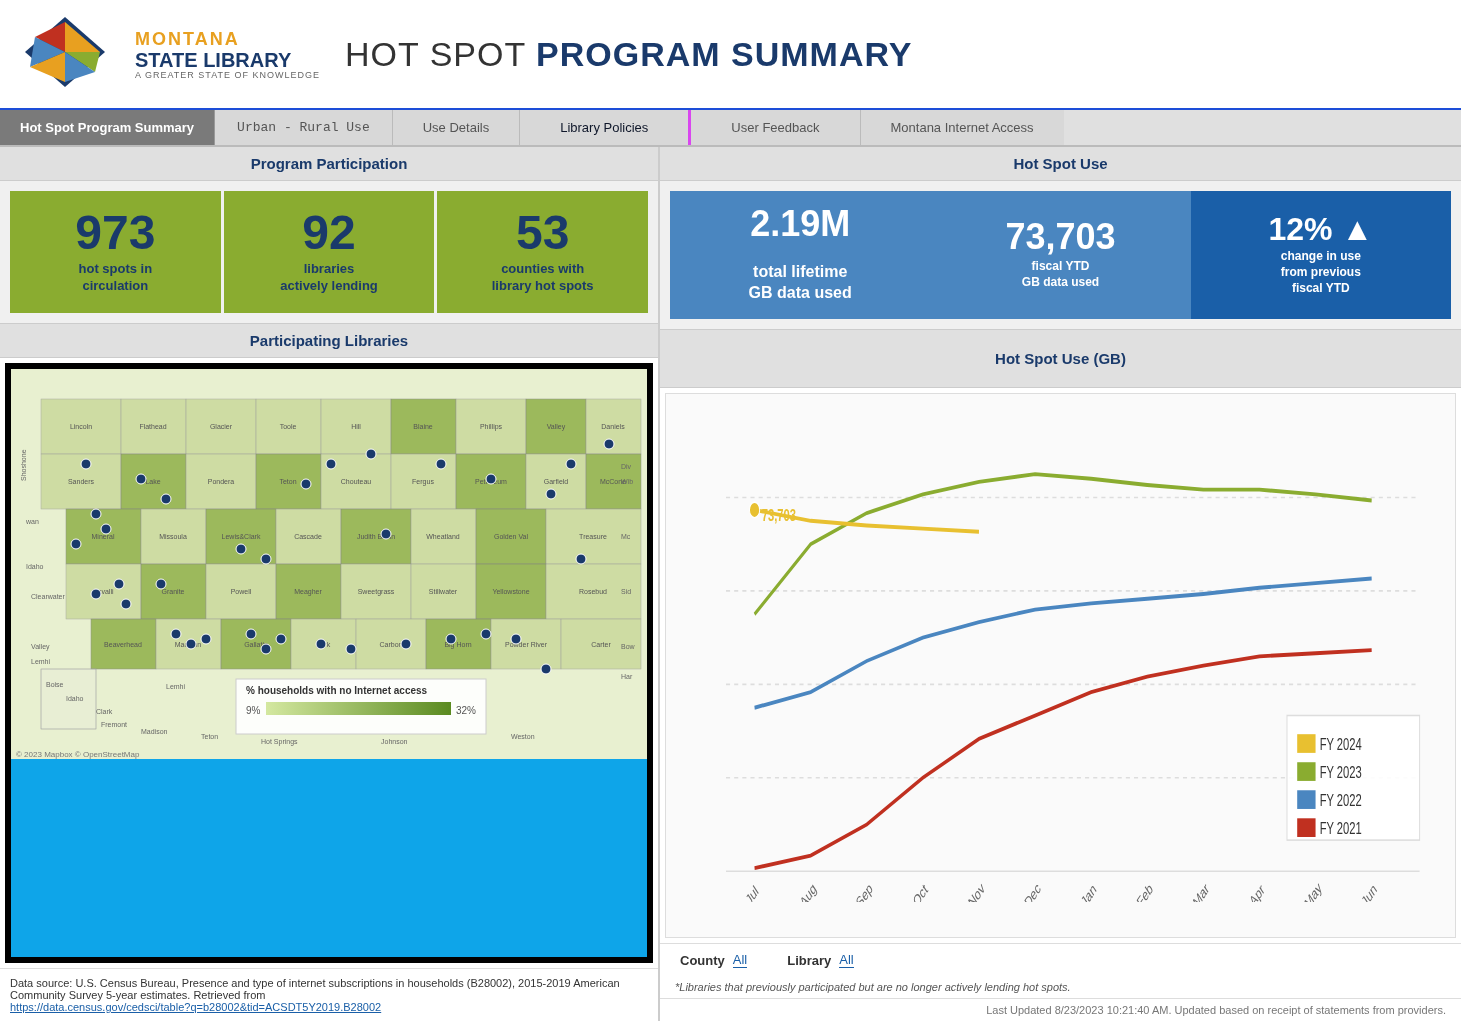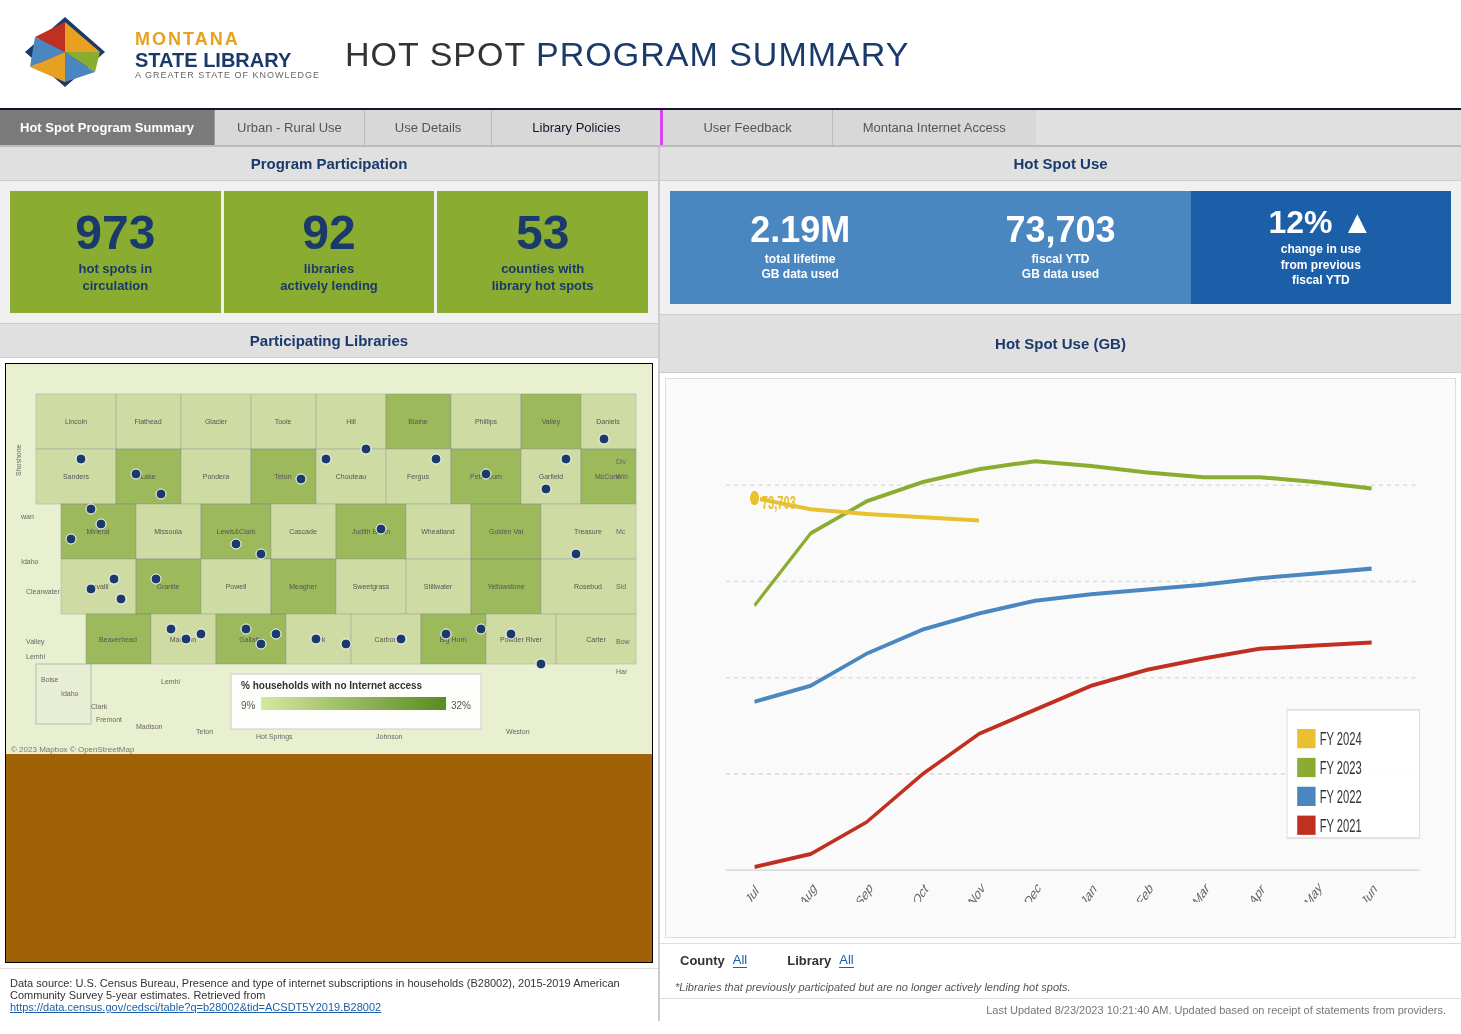--- a/index.html
+++ b/index.html
@@ -1,21 +1,21 @@
 <!DOCTYPE html>
 <html><head>
   <meta charset="utf-8">
   <style>
     * { box-sizing: border-box; margin: 0; padding: 0; }
     body { font-family: Arial, sans-serif; background: #fff; width: 1461px; min-height: 1034px; overflow-x: hidden; }
   </style>
 </head>
 <body>
 
-<div style="display:flex; align-items:center; padding:12px 20px; border-bottom:2px solid #0f172a; background:#fff;">
+<div style="display:flex; align-items:center; padding:12px 20px; border-bottom:2px solid #1d4ed8; background:#fff;">
   <div style="margin-right:25px;">
     <svg width="90" height="80" viewBox="0 0 90 80">
 
       <polygon points="45,5 85,40 45,75 5,40" fill="#1a3a6b"></polygon>
 
       <polygon points="45,10 80,40 45,40" fill="#e8a020"></polygon>
       <polygon points="45,10 45,40 15,25" fill="#c03020"></polygon>
       <polygon points="15,25 45,40 10,55" fill="#4a86c0"></polygon>
       <polygon points="45,40 80,40 75,60" fill="#8aac30"></polygon>
       <polygon points="45,40 75,60 45,70" fill="#4a86c0"></polygon>
@@ -23,27 +23,27 @@
     </svg>
   </div>
   <div style="margin-right: 25px;">
     <div style="font-size:18px; font-weight:900; color:#e8a020; letter-spacing:2px;">MONTANA</div>
     <div style="font-size:20px; font-weight:900; color:#1a3a6b; line-height:1;">
       <span>STATE</span> <span>LIBRARY</span>
     </div>
     <div style="font-size:9px; color:#666; letter-spacing:1px;">A GREATER STATE OF KNOWLEDGE</div>
   </div>
   <div style="font-size:34px; color:#333; font-weight:400; letter-spacing:1px;">
-    <span>HOT SPOT </span><strong style="color:#1a3a6b; font-weight:400;">PROGRAM SUMMARY</strong>
+    <span>HOT SPOT </span><strong style="color:#1a3a6b; font-weight:700;">PROGRAM SUMMARY</strong>
   </div>
 </div>
 
 <div style="display:flex; background:#e0e0e0; border-bottom:2px solid #bbb;">
   <div style="padding:10px 20px; font-size:13px; background:#7a7a7a; color:#fff; font-weight:bold; border-right:1px solid #999; cursor:pointer;">Hot Spot Program Summary</div>
-  <div style="padding:10px 22px; font-size:13px; background:#d8d8d8; color:#555; border-right:1px solid #bbb; cursor:pointer;">Urban - Rural Use</div>
+  <div style="padding:10px 22px; font-size:13px; background:#d8d8d8; color:#555; border-right:1px solid #bbb; cursor:pointer;font-family:Liberation Mono, monospace;">Urban - Rural Use</div>
   <div style="padding:10px 30px; font-size:13px; background:#d8d8d8; color:#555; border-right:1px solid #bbb; cursor:pointer;">Use Details</div>
   <div style="padding:10px 40px; font-size:13px; background:#d8d8d8; color:#0f172a; border-right:3px solid #d946ef; cursor:pointer;">Library Policies</div>
   <div style="padding:10px 40px; font-size:13px; background:#d8d8d8; color:#555; border-right:1px solid #bbb; cursor:pointer;">User Feedback</div>
   <div style="padding:10px 30px; font-size:13px; background:#d8d8d8; color:#555; cursor:pointer;">Montana Internet Access</div>
 </div>
 
 <div style="display:flex; height:calc(1034px - 160px);">
 
   <div style="width:660px; border-right:2px solid #ccc; display:flex; flex-direction:column;">
 
@@ -63,21 +63,21 @@
       <div style="flex:1; background:#8aac30; padding:18px 10px; display:flex; flex-direction:column; align-items:center; justify-content:center; min-height:105px;">
         <div style="font-size:48px; font-weight:900; color:#1a3a6b; line-height:1;">53</div>
         <div style="font-size:13px; color:#1a3a6b; text-align:center; margin-top:4px; font-weight:600; line-height:1.3;">counties with<br>library hot spots</div>
       </div>
     </div>
 
     <div style="background:#e0e0e0; padding:8px; text-align:center; font-size:15px; font-weight:bold; color:#1a3a6b; border-bottom:1px solid #ccc;">
       Participating Libraries
     </div>
 
-    <div style="flex:1; position:relative; background:#a16207; overflow:hidden; margin:5px; border:1px solid #000000;text-decoration:underline;">
+    <div style="flex:1; position:relative; background:#0ea5e9; overflow:hidden; margin:5px; border:6px solid #000000;text-decoration:underline;">
       <svg viewBox="0 0 648 390" width="648" height="390" style="display:block;">
 
         <rect width="648" height="390" fill="#e8f0d0"></rect>
 
         <rect x="30" y="30" width="80" height="55" fill="#c8d898" stroke="#999" stroke-width="0.5" opacity="0.8"></rect>
         <rect x="110" y="30" width="65" height="55" fill="#c8d898" stroke="#999" stroke-width="0.5" opacity="0.8"></rect>
         <rect x="175" y="30" width="70" height="55" fill="#c8d898" stroke="#999" stroke-width="0.5" opacity="0.8"></rect>
         <rect x="245" y="30" width="65" height="55" fill="#c8d898" stroke="#999" stroke-width="0.5" opacity="0.8"></rect>
         <rect x="310" y="30" width="70" height="55" fill="#c8d898" stroke="#999" stroke-width="0.5" opacity="0.8"></rect>
         <rect x="380" y="30" width="65" height="55" fill="#8aac40" stroke="#777" stroke-width="0.5" opacity="0.8"></rect>
@@ -257,21 +257,21 @@
 
   <div style="flex:1; display:flex; flex-direction:column;">
 
     <div style="background:#e0e0e0; padding:8px; text-align:center; font-size:15px; font-weight:bold; color:#1a3a6b; border-bottom:1px solid #ccc;">
       Hot Spot Use
     </div>
 
     <div style="display:flex; padding:10px; background:#f0f0f0; border-bottom:1px solid #ccc;">
       <div style="flex:1; background:#4a86c0; padding:15px 10px; display:flex; flex-direction:column; align-items:center; justify-content:center; min-height:105px;">
         <div style="font-size:36px; font-weight:900; color:#fff; line-height:1;">2.19M</div>
-        <div style="font-size:12px; color:#fff; text-align:center; margin-top:4px; font-weight:600; line-height:1.3;">total lifetime<br>GB data used</div>
+        <div style="font-size:16px; color:#fff; text-align:center; margin-top:20px; font-weight:600; line-height:1.3;">total lifetime<br>GB data used</div>
       </div>
       <div style="flex:1; background:#4a86c0; padding:15px 10px; display:flex; flex-direction:column; align-items:center; justify-content:center; min-height:105px;">
         <div style="font-size:36px; font-weight:900; color:#fff; line-height:1;">73,703</div>
         <div style="font-size:12px; color:#fff; text-align:center; margin-top:4px; font-weight:600; line-height:1.3;">fiscal YTD<br>GB data used</div>
       </div>
       <div style="flex:1; background:#1a5fa8; padding:15px 10px; display:flex; flex-direction:column; align-items:center; justify-content:center; min-height:105px;">
         <div style="font-size:32px; font-weight:900; color:#fff; line-height:1;">12% ▲</div>
         <div style="font-size:12px; color:#fff; text-align:center; margin-top:4px; font-weight:600; line-height:1.3;">change in use<br>from previous<br>fiscal YTD</div>
       </div>
     </div>

